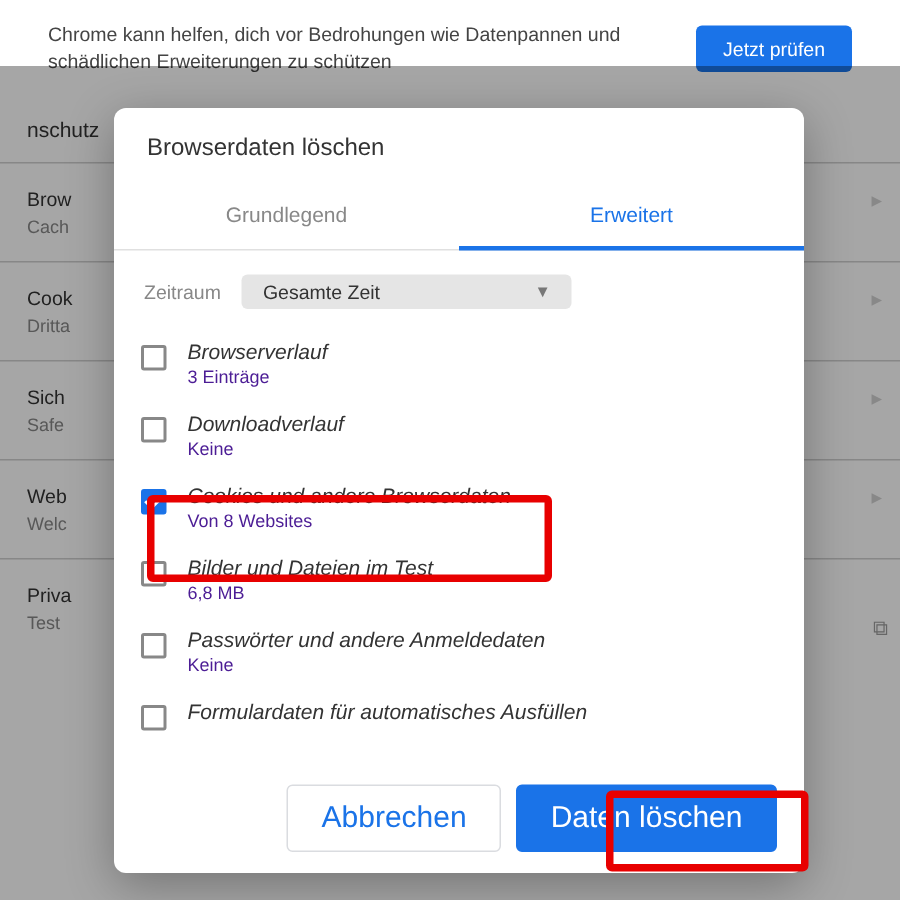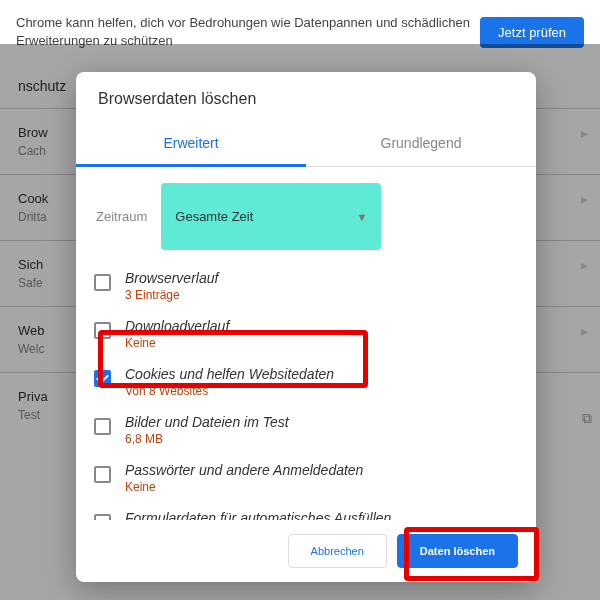--- a/index.html
+++ b/index.html
@@ -1,19 +1,19 @@
 <!DOCTYPE html>
 <html><head>
   <meta charset="utf-8">
   <style>
     * { box-sizing: border-box; margin: 0; padding: 0; font-family: Arial, sans-serif; }
     body { width: 600px; height: 600px; background: #fff; overflow: hidden; position: relative; }
     
     .background-page { position: absolute; top: 0; left: 0; right: 0; bottom: 0; background: #fff; }
-    .banner { background: #fff; padding: 14px 16px; display: flex; justify-content: space-between; align-items: center; font-size: 13px; color: #444; }
+    .banner { background: #fff; padding: 14px 32px; display: flex; justify-content: space-between; align-items: center; font-size: 13px; color: #444; }
     .banner-text { flex: 1; line-height: 1.4; padding-right: 10px; }
     .banner-btn { background: #1a73e8; color: #fff; padding: 8px 18px; border-radius: 4px; font-size: 13px; }
     
     .bg-section { padding: 16px 18px; border-top: 1px solid #cfcfcf; display: flex; flex-direction: column; gap: 4px; }
     .bg-section-title { font-size: 13px; color: #333; }
     .bg-section-sub { font-size: 12px; color: #888; }
     .bg-header { padding: 14px 18px; font-size: 14px; color: #333; }
     .bg-arrow { position: absolute; right: 12px; color: #888; font-size: 14px; }
     
     .overlay { position: absolute; top: 44px; left: 0; right: 0; bottom: 0; background: rgba(0,0,0,0.35); }
@@ -24,35 +24,35 @@
     .tab { flex: 1; text-align: center; padding: 13px 0; font-size: 14px; cursor: pointer; color: #888; }
     .tab.active { color: #1a73e8; font-weight: 500; border-bottom: 3px solid #1a73e8; margin-bottom: -1px; }
     
     .dialog-body { flex: 1; overflow-y: auto; position: relative; }
     .dialog-body::-webkit-scrollbar { width: 12px; }
     .dialog-body::-webkit-scrollbar-track { background: #f1f1f1; }
     .dialog-body::-webkit-scrollbar-thumb { background: #c1c1c1; }
     
     .time-range { display: flex; align-items: center; padding: 16px 20px 12px; gap: 14px; }
     .time-label { font-size: 13px; color: #888; }
-    .time-select { flex: 1; background: #5eead4; padding: 26px 14px; border-radius: 4px; display: flex; justify-content: space-between; align-items: center; font-size: 13px; color: #333; max-width: 220px; }
+    .time-select { flex: 1; background: #e5e5e5; padding: 4px 14px; border-radius: 4px; display: flex; justify-content: space-between; align-items: center; font-size: 13px; color: #333; max-width: 220px; }
     .time-select-arrow { color: #777; font-size: 11px; }
     
     .data-item { display: flex; align-items: flex-start; padding: 8px 20px 8px 18px; gap: 14px; }
     .checkbox { width: 17px; height: 17px; border: 2px solid #888; border-radius: 2px; margin-top: 4px; flex-shrink: 0; position: relative; }
     .checkbox.checked { background: #1a73e8; border-color: #1a73e8; }
     .checkbox.checked::after { content: ''; position: absolute; left: 3px; top: 0px; width: 5px; height: 9px; border: solid white; border-width: 0 2px 2px 0; transform: rotate(45deg); }
     .item-content { flex: 1; }
     .item-title { font-size: 14px; color: #333; margin-bottom: 2px; font-style: italic; }
-    .item-sub { font-size: 12px; color: #c2410c; }
+    .item-sub { font-size: 12px; color: #4c1d95; }
     
     .dialog-footer { padding: 14px 18px; display: flex; justify-content: flex-end; gap: 10px; }
-    .btn { padding: 10px 22px; border-radius: 4px; font-size: 11px; cursor: pointer; }
+    .btn { padding: 10px 22px; border-radius: 4px; font-size: 20px; cursor: pointer; }
     .btn-cancel { background: #fff; color: #1a73e8; border: 1px solid #dadce0; }
-    .btn-primary { background: #1a73e8; color: #fff; border: 1px solid #1a73e8; font-weight: 700; }
+    .btn-primary { background: #1a73e8; color: #fff; border: 1px solid #1a73e8; font-weight: 400; }
     
     .highlight-box { position: absolute; border: 5px solid #e80000; border-radius: 4px; pointer-events: none; z-index: 100; }
     .hl1 { top: 330px; left: 98px; width: 270px; height: 58px; }
     .hl2 { top: 527px; left: 404px; width: 135px; height: 54px; }
     
     .ext-icon { position: absolute; right: 8px; top: 410px; font-size: 14px; color: #666; }
   </style>
 </head>
 <body>
 
@@ -86,22 +86,22 @@
   <div class="bg-section">
       <div class="bg-section-title">Priva</div>
       <div class="bg-section-sub">Test</div>
     </div>
   <span class="ext-icon">⧉</span>
 </div>
 
 <div class="dialog">
   <div class="dialog-title">Browserdaten löschen</div>
   <div class="tabs">
+    <div class="tab">Grundlegend</div>
     <div class="tab active">Erweitert</div>
-    <div class="tab">Grundlegend</div>
   </div>
   <div class="dialog-body">
     <div class="time-range">
       <span class="time-label">Zeitraum</span>
       <div class="time-select">
         <span>Gesamte Zeit</span>
         <span class="time-select-arrow">▼</span>
       </div>
     </div>
     <div class="data-item">
@@ -114,21 +114,21 @@
     <div class="data-item">
       <div class="checkbox"></div>
       <div class="item-content">
           <div class="item-title">Downloadverlauf</div>
           <div class="item-sub">Keine</div>
         </div>
     </div>
     <div class="data-item">
       <div class="checkbox checked"></div>
       <div class="item-content">
-          <div class="item-title">Cookies und helfen Websitedaten</div>
+          <div class="item-title">Cookies und andere Browserdaten</div>
           <div class="item-sub">Von 8 Websites</div>
         </div>
     </div>
     <div class="data-item">
       <div class="checkbox"></div>
       <div class="item-content">
           <div class="item-title">Bilder und Dateien im Test</div>
           <div class="item-sub">6,8 MB</div>
         </div>
     </div>

